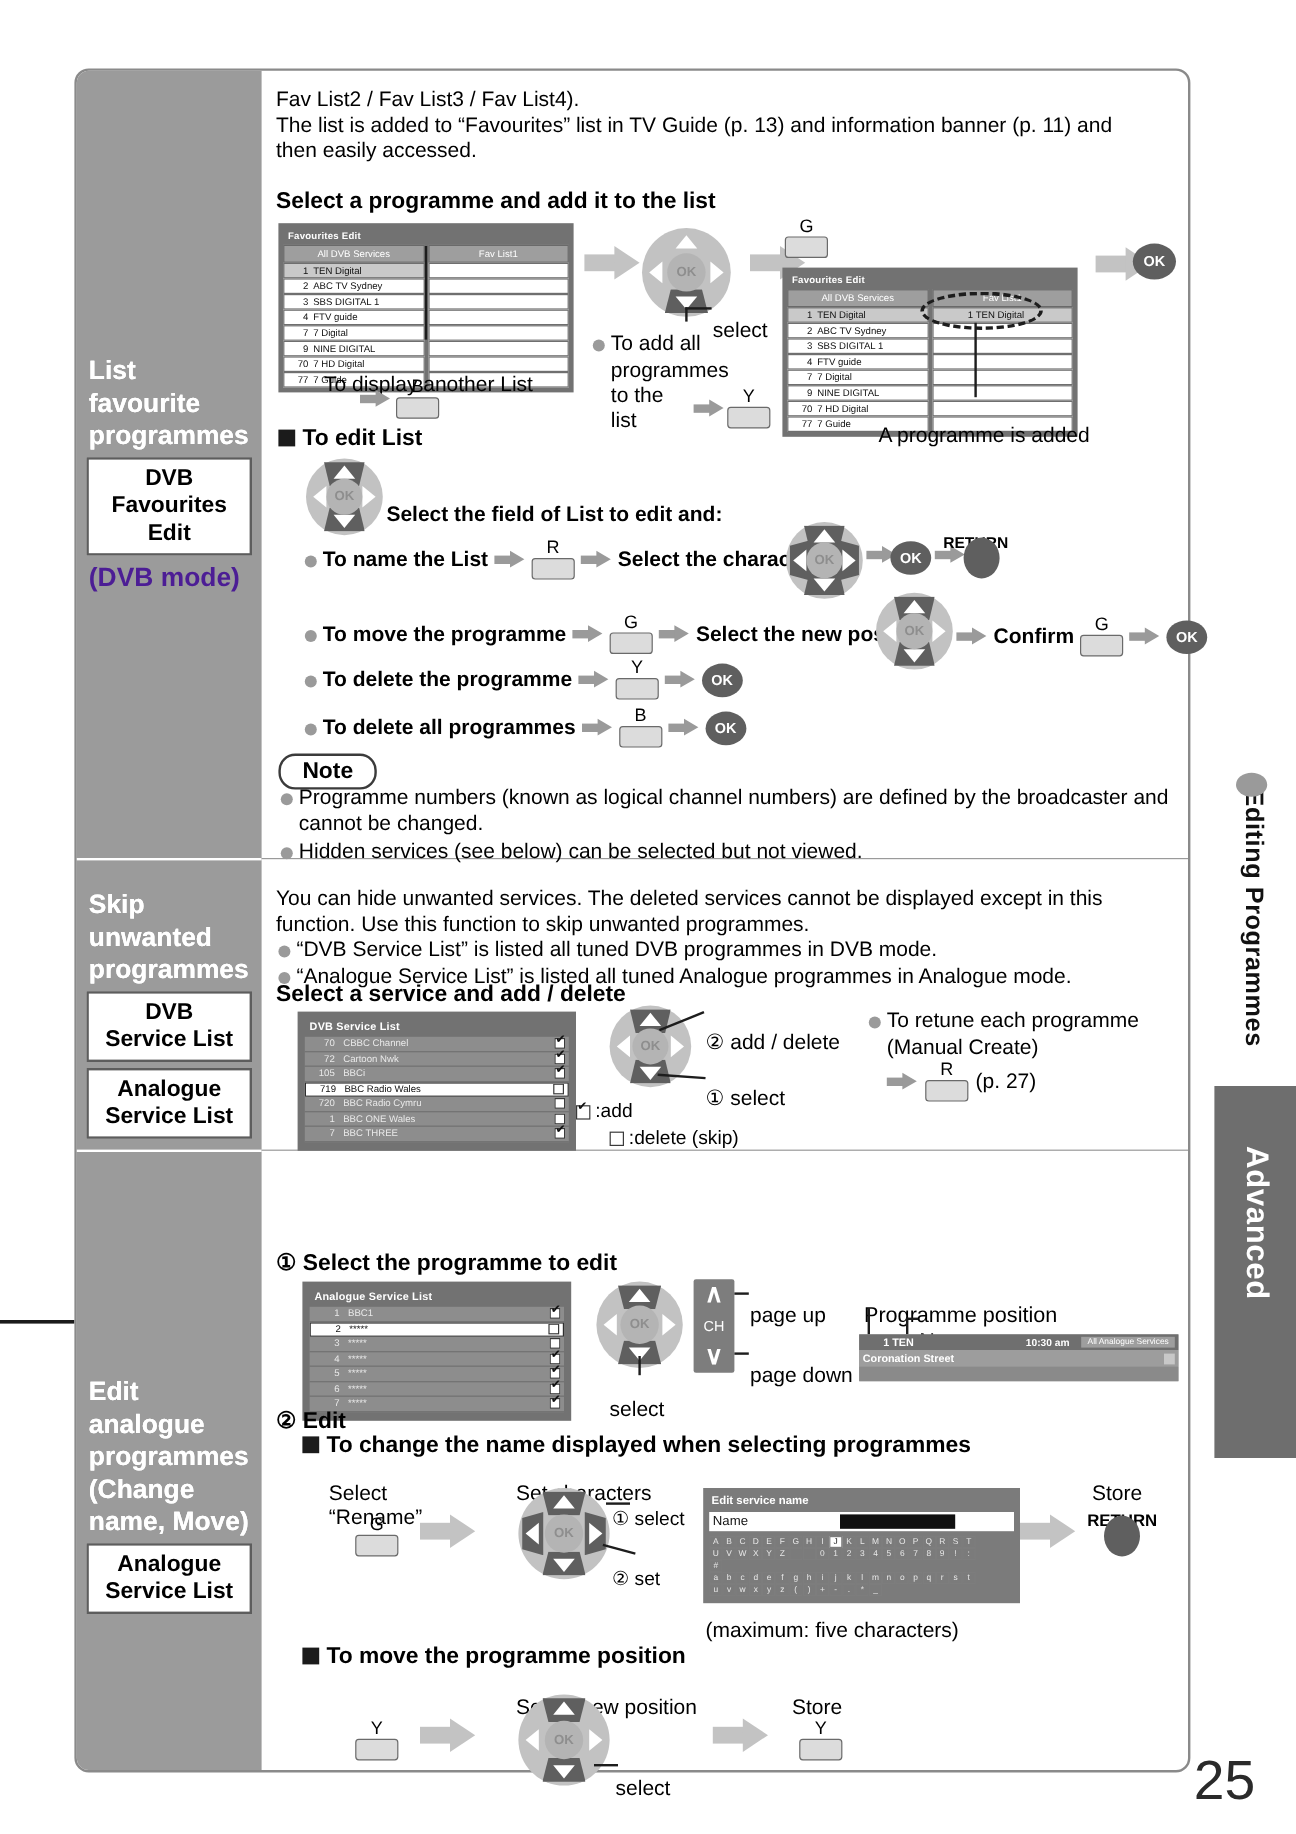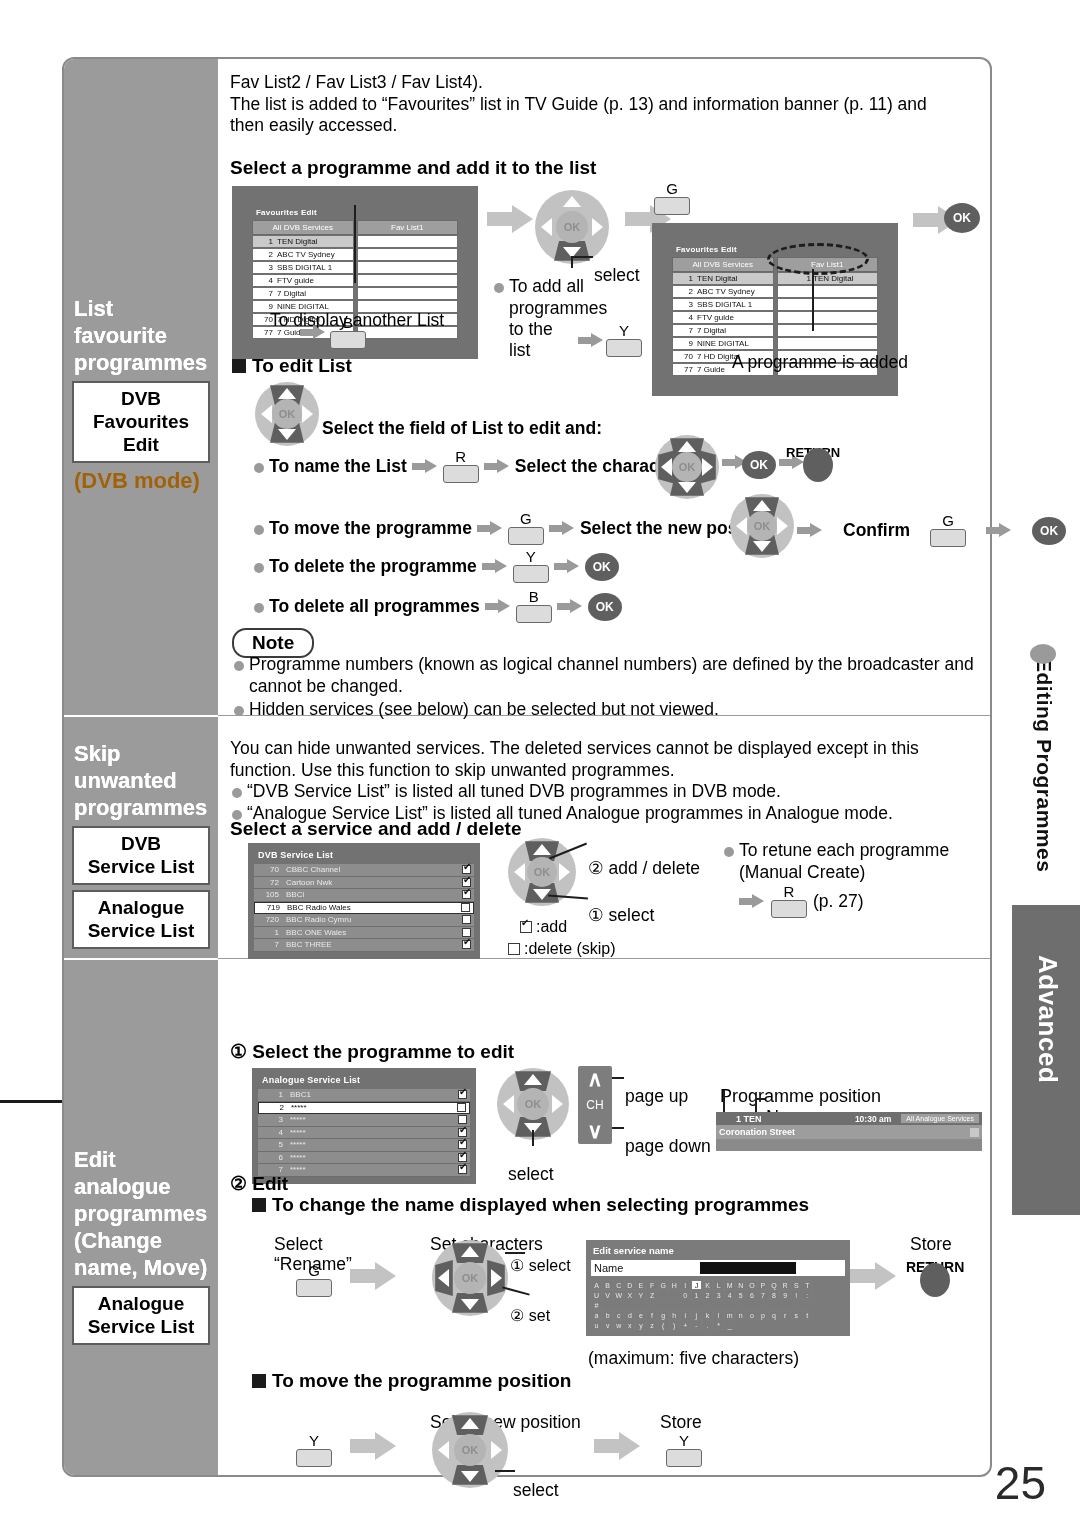--- a/index.html
+++ b/index.html
@@ -19,34 +19,34 @@
 
   
   .frame{position:absolute;left:62px;top:57px;width:930px;height:1420px;
      border:2px solid #8a8a8a;border-radius:12px;background:#fff;box-sizing:border-box;}
 
   .sidebar{position:absolute;left:64px;top:59px;width:154px;height:1416px;background:#9b9b9b;
      border-radius:10px 0 0 10px;}
 
   .s-block{position:absolute;left:0;width:154px;color:#fff;}
   .s-title{font-size:22px;font-weight:bold;line-height:27px;padding-left:10px;text-shadow:0 0 0 #fff;}
-  .s-sub{font-size:22px;font-weight:bold;line-height:27px;padding-left:10px;color:#a16207;}
+  .s-sub{font-size:22px;font-weight:bold;line-height:27px;padding-left:10px;color:#4c1d95;}
   .s-box{margin:5px 8px 0 8px;background:#fff;border:2px solid #5d5d5d;color:#000;
      text-align:center;font-size:19px;font-weight:bold;line-height:23px;padding:4px 0 5px 0;}
 
   .sep{position:absolute;left:218px;width:772px;height:1px;background:#9a9a9a;}
   .sidesep{position:absolute;left:64px;width:154px;height:2px;background:#ffffff;}
   .p{font-size:17.5px;line-height:21.5px;margin:0;}
   .h-bold{font-size:19px;font-weight:bold;margin:0;}
   .bullet{position:relative;padding-left:17px;font-size:17.5px;line-height:21.5px;margin:0;}
   .bullet:before{content:"";position:absolute;left:2px;top:7px;width:10px;height:10px;border-radius:50%;background:#9a9a9a;}
   .sq{display:inline-block;width:14px;height:14px;background:#1b1b1b;margin-right:6px;vertical-align:-1px;}
 
   
-  .tv{background:#727272;padding:20px;box-sizing:border-box;}
+  .tv{background:#727272;padding:4px;box-sizing:border-box;}
   .tv-title{color:#fff;font-size:8px;font-weight:bold;padding:2px 0 3px 4px;letter-spacing:.2px;}
   .tv-hdr{background:#9e9e9e;color:#fff;font-size:8px;text-align:center;padding:2px 0;border:1px solid #6a6a6a;box-sizing:border-box;}
   .row{background:#fff;border:1px solid #6f6f6f;box-sizing:border-box;font-size:8px;color:#111;padding:0 3px;height:13px;line-height:12px;}
   .row.sel{background:#c9c9c9;}
   .rnum{display:inline-block;width:17px;text-align:right;margin-right:4px;}
 
   
   .fav-grid{display:flex;gap:3px;}
   .fav-col{flex:1;}
 
@@ -337,21 +337,21 @@
   <div class="ring" style="position:absolute;left:730px;top:494px;width:64px;height:64px;">
     <span class="disc" style="width:64px;height:64px;"></span>
     <span class="wedge top" style="left:15px;width:34px;"></span>
       <span class="wedge bot" style="left:15px;width:34px;"></span>
     <span class="tri up" style="left:23px;"></span>
       <span class="tri dn" style="left:23px;"></span>
     <span class="tri lf" style="top:23px;"></span>
       <span class="tri rt" style="top:23px;"></span>
     <span class="hole" style="left:17px;top:17px;width:30px;height:30px;">OK</span>
   </div>
-  <div style="position:absolute;left:797px;top:514px;display:flex;align-items:center;gap:20px;">
+  <div style="position:absolute;left:797px;top:514px;display:flex;align-items:center;gap:5px;">
     <span class="arr"></span>
     <span style="font-size:17.5px;font-weight:bold;">Confirm</span>
     <span class="ckey"><span class="cap">G</span><div class="pad"></div></span>
     <span class="arr"></span>
     <span class="okbtn">
         <span>OK</span>
       </span>
   </div>
 
   <div style="position:absolute;left:252px;top:550px;display:flex;align-items:center;gap:5px;">
@@ -439,21 +439,21 @@
       <span class="tri dn" style="left:25px;"></span>
     <span class="tri lf" style="top:25px;"></span>
       <span class="tri rt" style="top:25px;"></span>
     <span class="hole" style="left:19px;top:19px;width:30px;height:30px;">OK</span>
   </div>
   <div class="leader" style="left:548px;top:850px;width:40px;height:1.5px;transform:rotate(-22deg);"></div>
   <p style="position:absolute;left:588px;top:840px;font-size:17.5px;">② add / delete</p>
   <div class="leader" style="left:548px;top:896px;width:40px;height:1.5px;transform:rotate(4deg);"></div>
   <p style="position:absolute;left:588px;top:887px;font-size:17.5px;">① select</p>
 
-  <div style="position:absolute;left:520px;top:918px;display:flex;align-items:center;gap:4px;justify-content:flex-end;">
+  <div style="position:absolute;left:480px;top:918px;display:flex;align-items:center;gap:4px;justify-content:flex-end;">
     <span class="chk tick" style="width:12px;height:12px;"></span>
     <span style="font-size:16px;">:add</span>
   </div>
   <div style="position:absolute;left:508px;top:940px;display:flex;align-items:center;gap:4px;">
     <span class="chk" style="width:12px;height:12px;"></span>
     <span style="font-size:16px;">:delete (skip)</span>
   </div>
 
   <div style="position:absolute;left:722px;top:840px;width:260px;">
     <p class="bullet">To retune each programme</p>

